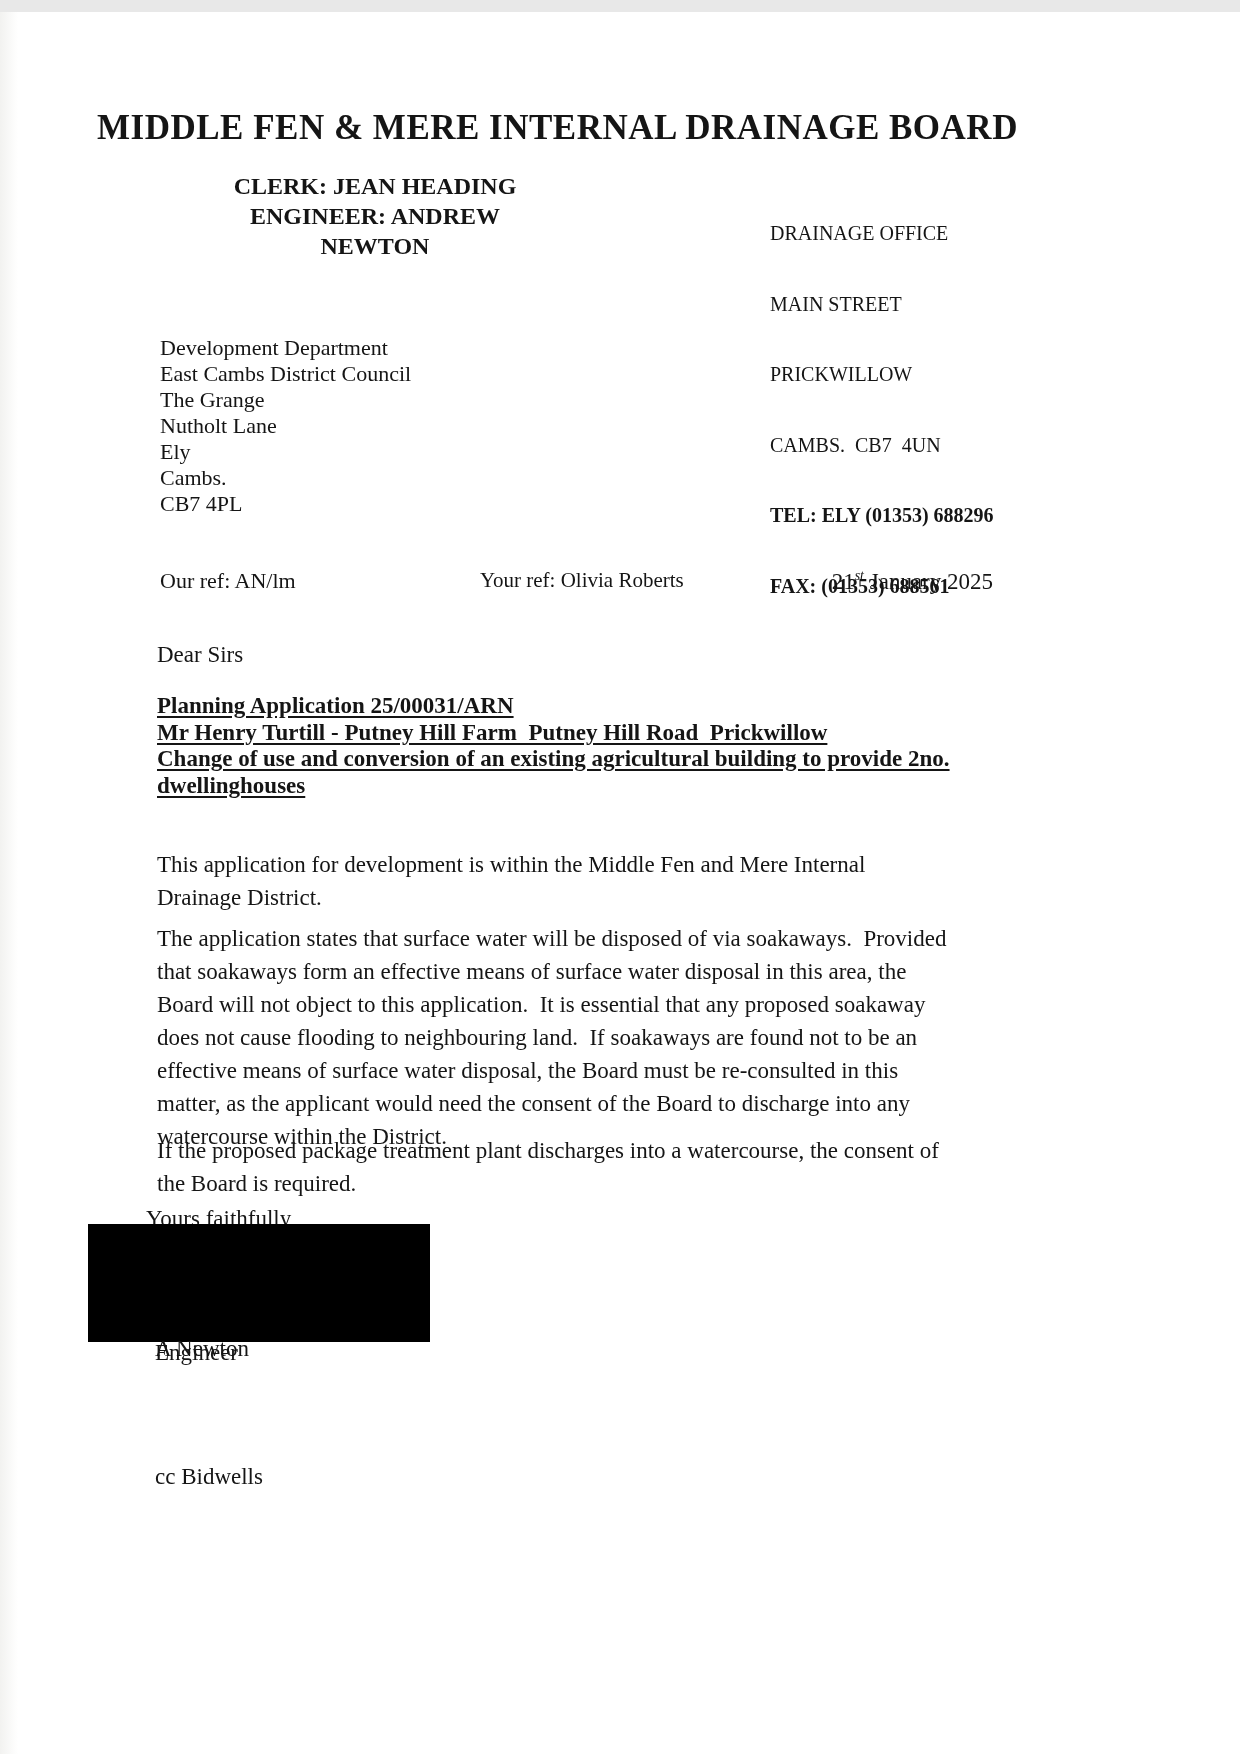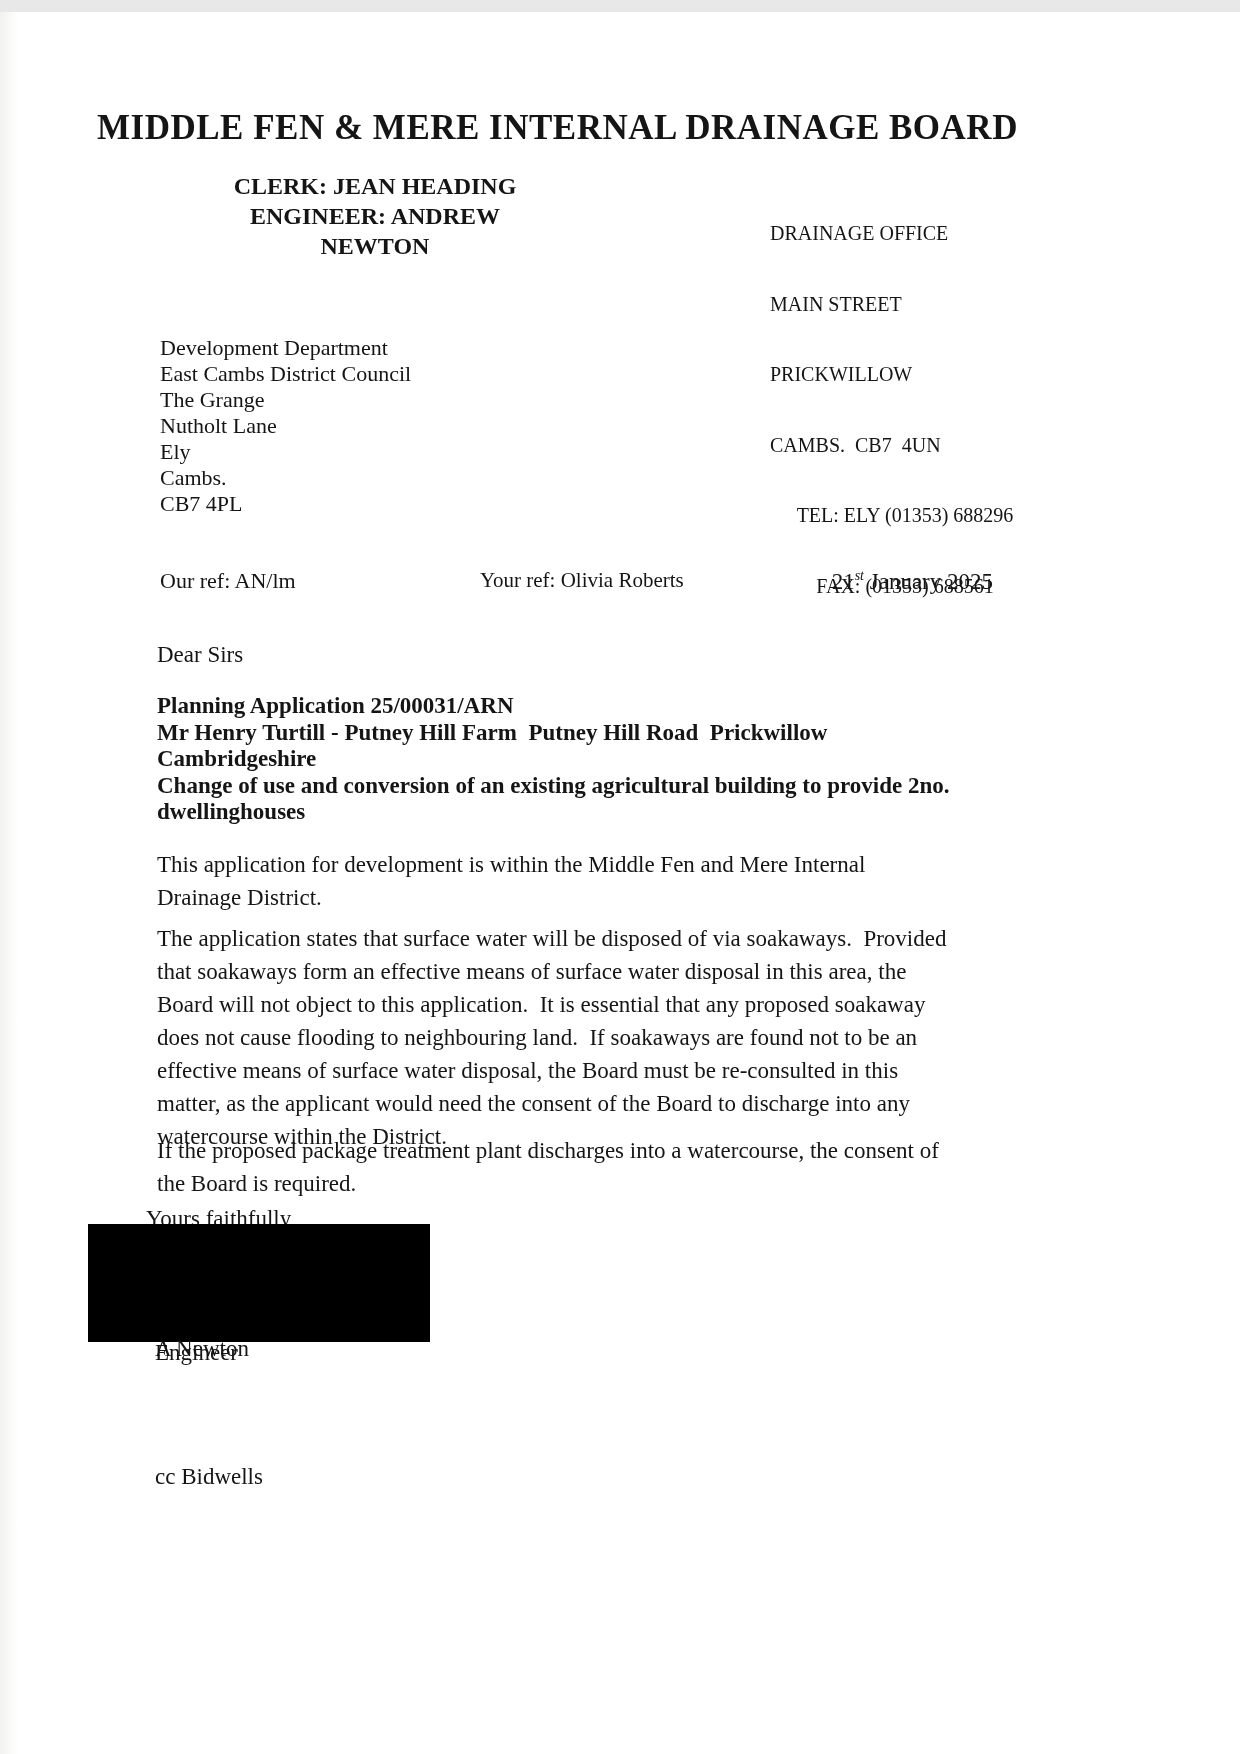--- a/index.html
+++ b/index.html
@@ -42,22 +42,21 @@
   .hdr-right {
     position: absolute;
     top: 163px;
     left: 770px;
     width: 270px;
     font-size: 20px;
     line-height: 23.5px;
     white-space: pre-wrap;
   }
   .hdr-right .contact {
-    font-weight: normal;
-    text-align: center;
+    font-weight: bold;
   }
   .recipient {
     position: absolute;
     top: 323px;
     left: 160px;
     font-size: 22px;
     line-height: 26px;
   }
   .refs {
     position: absolute;
@@ -92,20 +91,21 @@
   .subject {
     position: absolute;
     top: 681px;
     left: 157px;
     width: 800px;
     font-size: 23px;
     font-weight: bold;
     line-height: 26.6px;
   }
   .subject .line {
+    text-decoration: underline;
     text-underline-offset: 3px;
     white-space: pre-wrap;
   }
   .para {
     position: absolute;
     left: 157px;
     width: 790px;
     font-size: 23px;
     line-height: 33px;
     white-space: pre-wrap;
@@ -189,21 +189,20 @@
     <span class="our-ref">Our ref: AN/lm</span>
     <span class="your-ref">Your ref: Olivia Roberts</span>
     <span class="date"><span>21</span><sup>st</sup><span> January 2025</span></span>
   </div>
 
   <div class="salutation">Dear Sirs</div>
 
   <div class="subject">
     <div><span class="line">Planning Application 25/00031/ARN</span></div>
     <div><span class="line">Mr Henry Turtill - Putney Hill Farm  Putney Hill Road  Prickwillow</span></div>
-    <div><span class="line">Cambridgeshire</span></div>
     <div><span class="line">Change of use and conversion of an existing agricultural building to provide 2no.</span></div>
     <div><span class="line">dwellinghouses</span></div>
   </div>
 
   <div class="para para1">This application for development is within the Middle Fen and Mere Internal Drainage District.</div>
   <div class="para para2">The application states that surface water will be disposed of via soakaways.  Provided that soakaways form an effective means of surface water disposal in this area, the Board will not object to this application.  It is essential that any proposed soakaway does not cause flooding to neighbouring land.  If soakaways are found not to be an effective means of surface water disposal, the Board must be re-consulted in this matter, as the applicant would need the consent of the Board to discharge into any watercourse within the District.</div>
   <div class="para para3">If the proposed package treatment plant discharges into a watercourse, the consent of the Board is required.</div>
 
   <div class="closing">Yours faithfully,</div>
 

